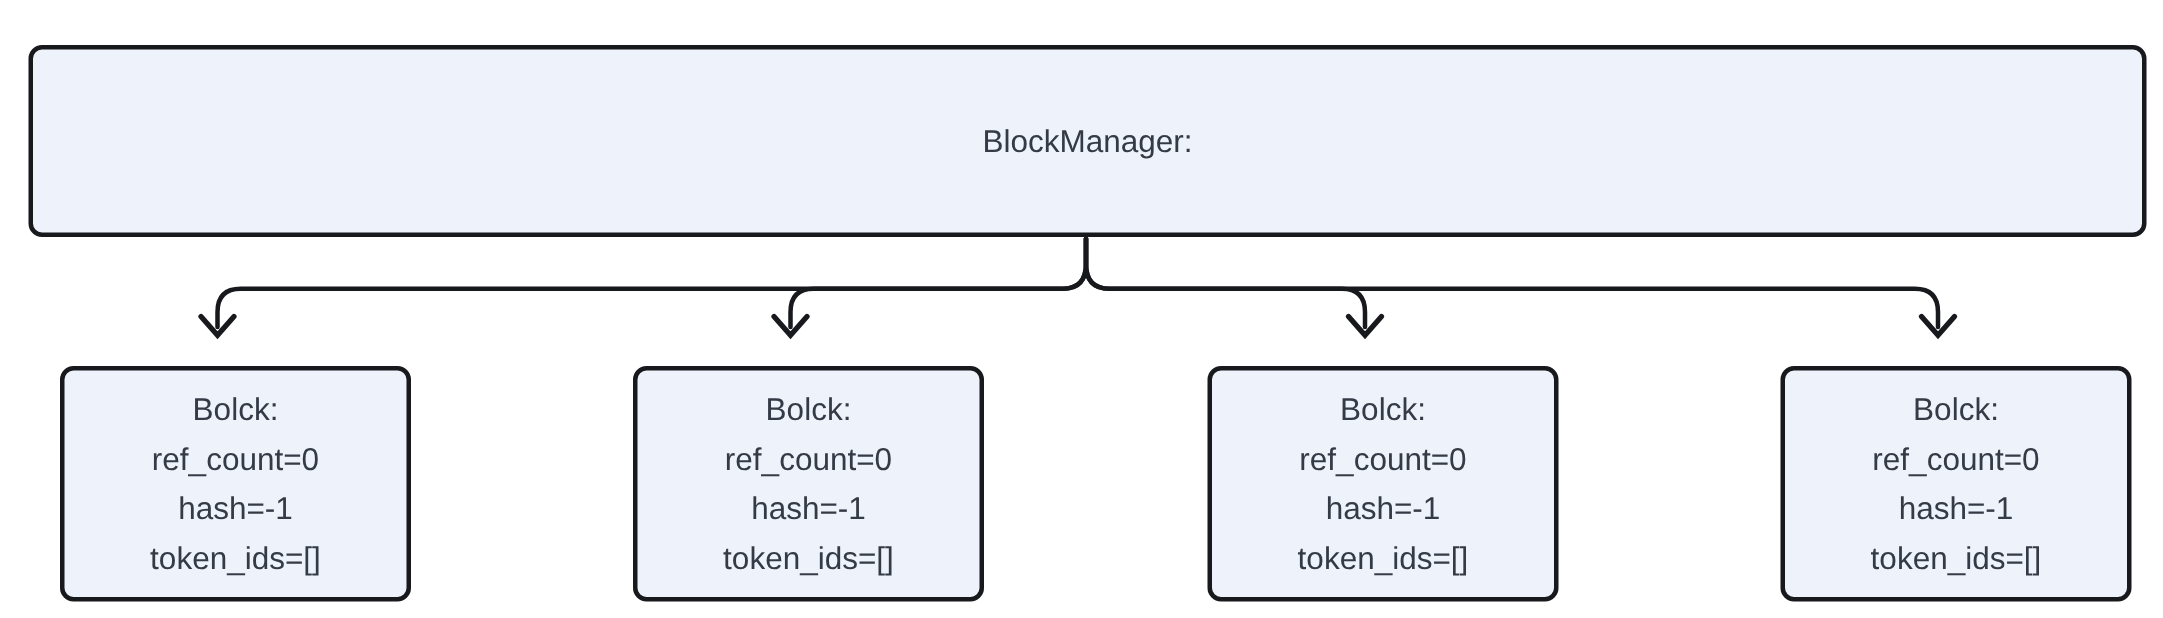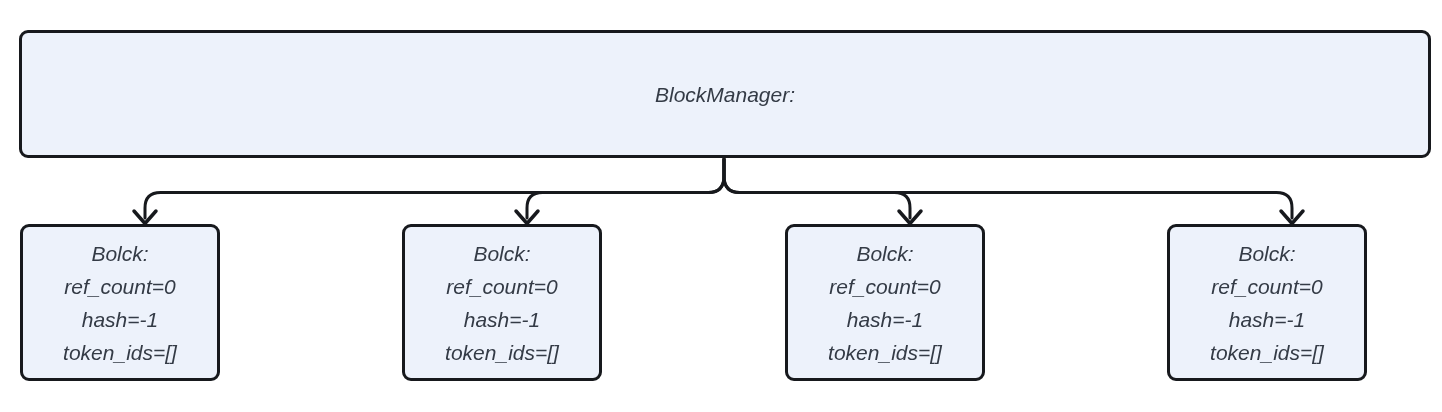--- a/index.html
+++ b/index.html
@@ -10,21 +10,20 @@
     --text: #343b46;
   }
   html, body { margin: 0; padding: 0; }
   .canvas {
     position: relative;
     width: 1442px;
     height: 412px;
     background: var(--background);
     font-family: "Liberation Sans", sans-serif;
     overflow: hidden;
-    font-style: italic;
   }
   svg.connectors {
     position: absolute;
     left: 0; top: 0;
     width: 1442px; height: 412px;
   }
   .edge {
     fill: none;
     stroke: var(--connector);
     stroke-width: 3;
@@ -46,21 +45,21 @@
     display: flex;
     flex-direction: column;
     align-items: center;
     justify-content: center;
     color: var(--text);
     font-size: 21px;
     line-height: 33px;
     text-align: center;
   }
   .node.root { left: 19px; top: 30px; width: 1412px; height: 128px; }
-  .node.child { top: 224px; width: 200px; height: 157px; }
+  .node.child { top: 244px; width: 234px; height: 157px; margin-left: 20px; }
   .child-1 { left: 20px; }
   .child-2 { left: 402px; }
   .child-3 { left: 785px; }
   .child-4 { left: 1167px; }
 </style>
 </head>
 <body>
 
 <div class="canvas">
 

